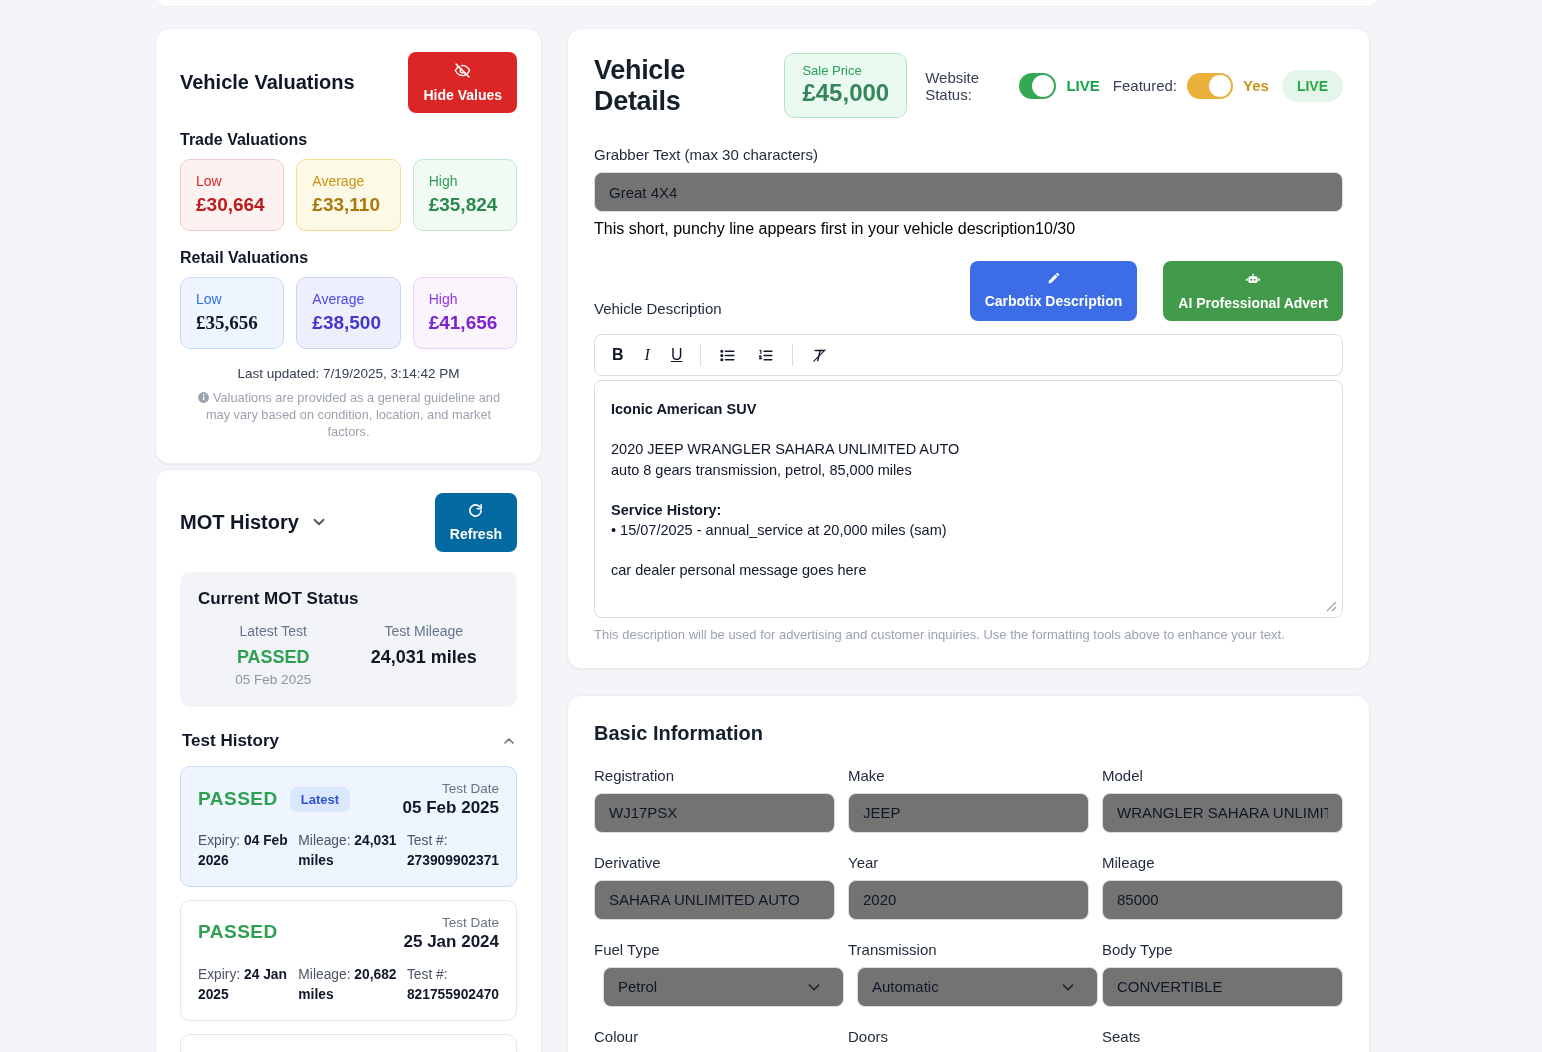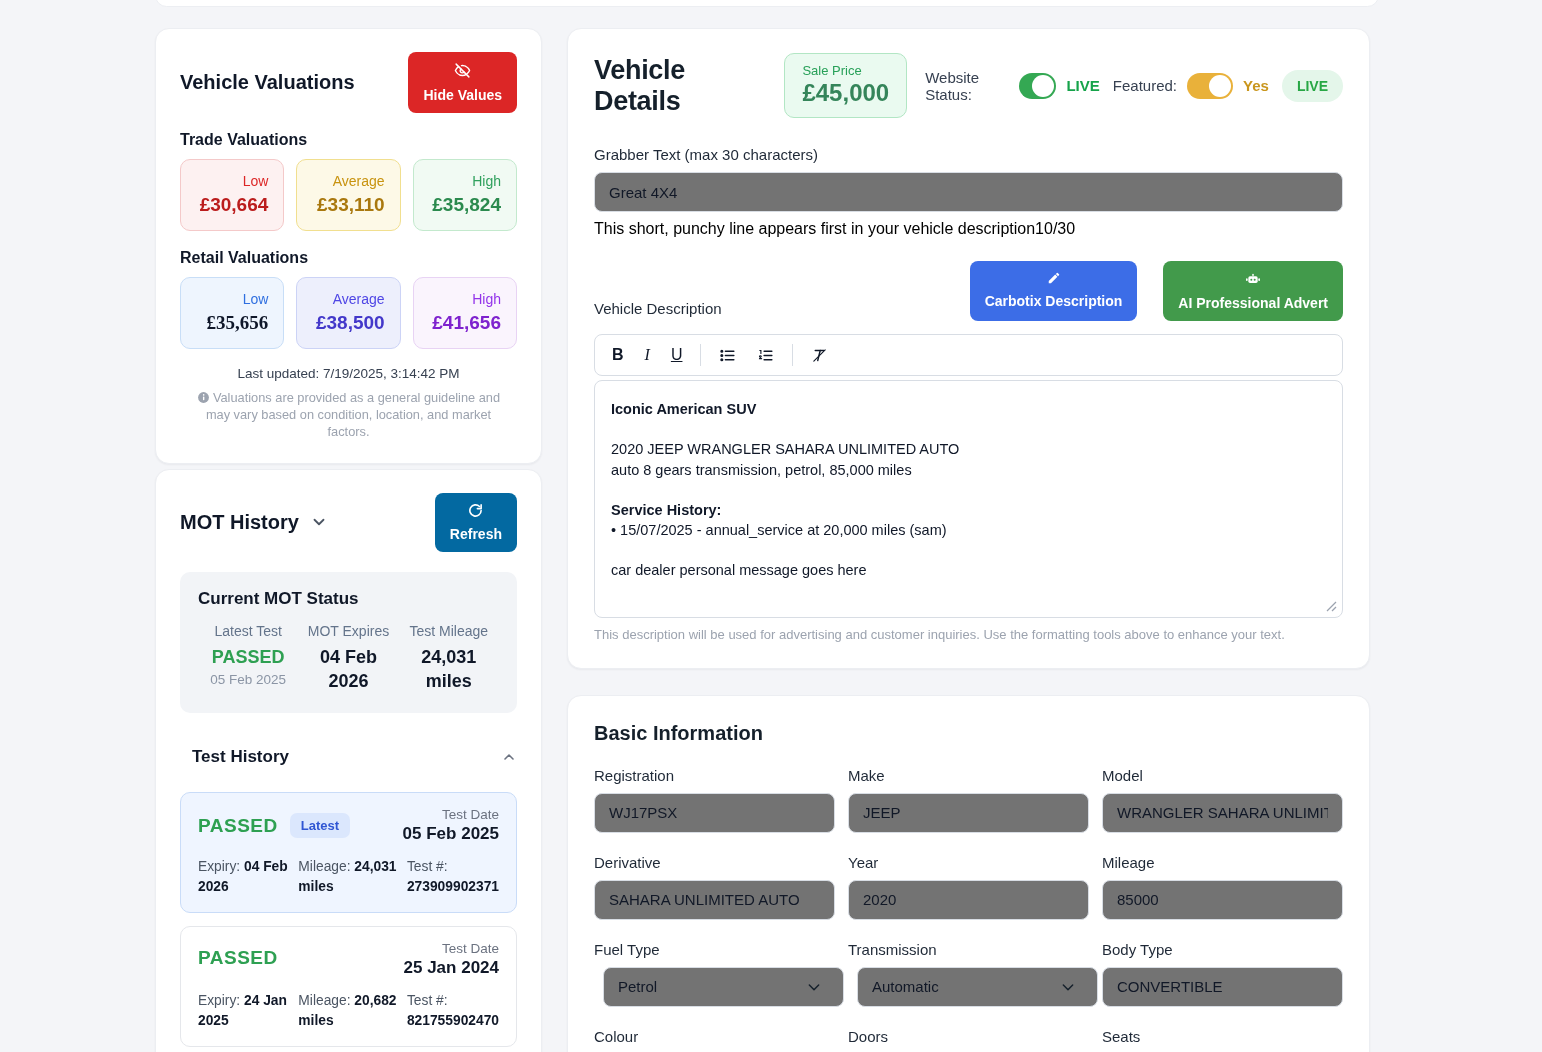--- a/index.html
+++ b/index.html
@@ -8,34 +8,34 @@
   .card{background:#fff;border:1px solid #eceef2;border-radius:14px;
     box-shadow:0 1px 2px rgba(16,24,40,.05);box-sizing:border-box;}
   .top-strip{position:absolute;left:155px;top:-16px;width:1222px;height:21px;
     background:#fff;border:1px solid #eceef2;border-radius:14px;}
   .col-left{position:absolute;left:155px;top:28px;width:387px;display:flex;flex-direction:column;gap:5px;}
   .col-right{position:absolute;left:567px;top:28px;width:803px;display:flex;flex-direction:column;gap:26px;}
 
   
   .panel-head{display:flex;align-items:center;justify-content:space-between;}
   h2{margin:0;font-size:20px;font-weight:700;color:#101828;}
-  h3{margin:12px;font-size:16px;font-weight:700;color:#101828;}
+  h3{margin:2px;font-size:16px;font-weight:700;color:#101828;}
   .btn{display:inline-flex;align-items:center;gap:8px;border:none;cursor:pointer;
     font-family:inherit;font-weight:700;font-size:14px;color:#fff;border-radius:8px;padding:10px 15px;flex-direction:column;}
   .btn-danger{background:#dc2626;}
   .btn-success{background:#0369a1;}
   .btn-blue{background:#3c6de7;}
   .btn-green{background:#429a4b;}
   .ic{display:inline-flex;align-items:center;}
 
   
   .vv-card{padding:23px 24px 22px;}
   .sub-title{margin:18px 0 10px;}
   .val-row{display:flex;gap:12px;}
-  .val-box{flex:1;border-radius:10px;border:1px solid;padding:13px 15px 14px;text-align:right;}
+  .val-box{flex:1;border-radius:10px;border:1px solid;padding:13px 15px 14px;text-align:left;}
   .val-box .lbl{font-size:14px;}
   .val-box .val{font-size:19px;font-weight:700;margin-top:5px;}
   .t-low{background:#fdf1f1;border-color:#f4c9c9;}  .t-low .lbl{color:#dc2626;} .t-low .val{color:#bb1c1c;}
   .t-avg{background:#fdf9e7;border-color:#f1df8f;}  .t-avg .lbl{color:#c8930f;} .t-avg .val{color:#a9780e;}
   .t-high{background:#f1faf3;border-color:#c3e9cd;} .t-high .lbl{color:#2fa05c;} .t-high .val{color:#2b8a4e;}
   .r-low{background:#eef5fe;border-color:#c8def7;}  .r-low .lbl{color:#2f6fe0;} .r-low .val{color:#0f172a;font-family:Liberation Serif, serif;}
   .r-avg{background:#edeffc;border-color:#ccd3f6;}  .r-avg .lbl{color:#4f46e5;} .r-avg .val{color:#4338ca;}
   .r-high{background:#faf4fd;border-color:#e8d3f4;} .r-high .lbl{color:#9333ea;} .r-high .val{color:#7e22ce;}
   .updated{margin-top:17px;text-align:center;font-size:13.5px;color:#374151;}
   .disclaimer{margin:9px auto 0;max-width:320px;text-align:center;font-size:12.8px;
@@ -208,24 +208,20 @@
 
       <div class="current-box">
         <div class="current-title">Current MOT Status</div>
         <div class="current-grid">
           <div class="ccol">
             <div class="lbl">Latest Test</div>
             <div class="val passed">PASSED</div>
             <div class="sub">05 Feb 2025</div>
           </div>
           <div class="ccol">
-            <div class="lbl">MOT Expires</div>
-            <div class="val">04 Feb 2026</div>
-          </div>
-          <div class="ccol">
             <div class="lbl">Test Mileage</div>
             <div class="val">24,031 miles</div>
           </div>
         </div>
       </div>
 
       <div class="history-head">
         <h3>Test History</h3>
         <span class="ic">
           <svg width="16" height="16" viewBox="0 0 24 24" fill="none" stroke="#6b7280" stroke-width="2.4" stroke-linecap="round" stroke-linejoin="round">

